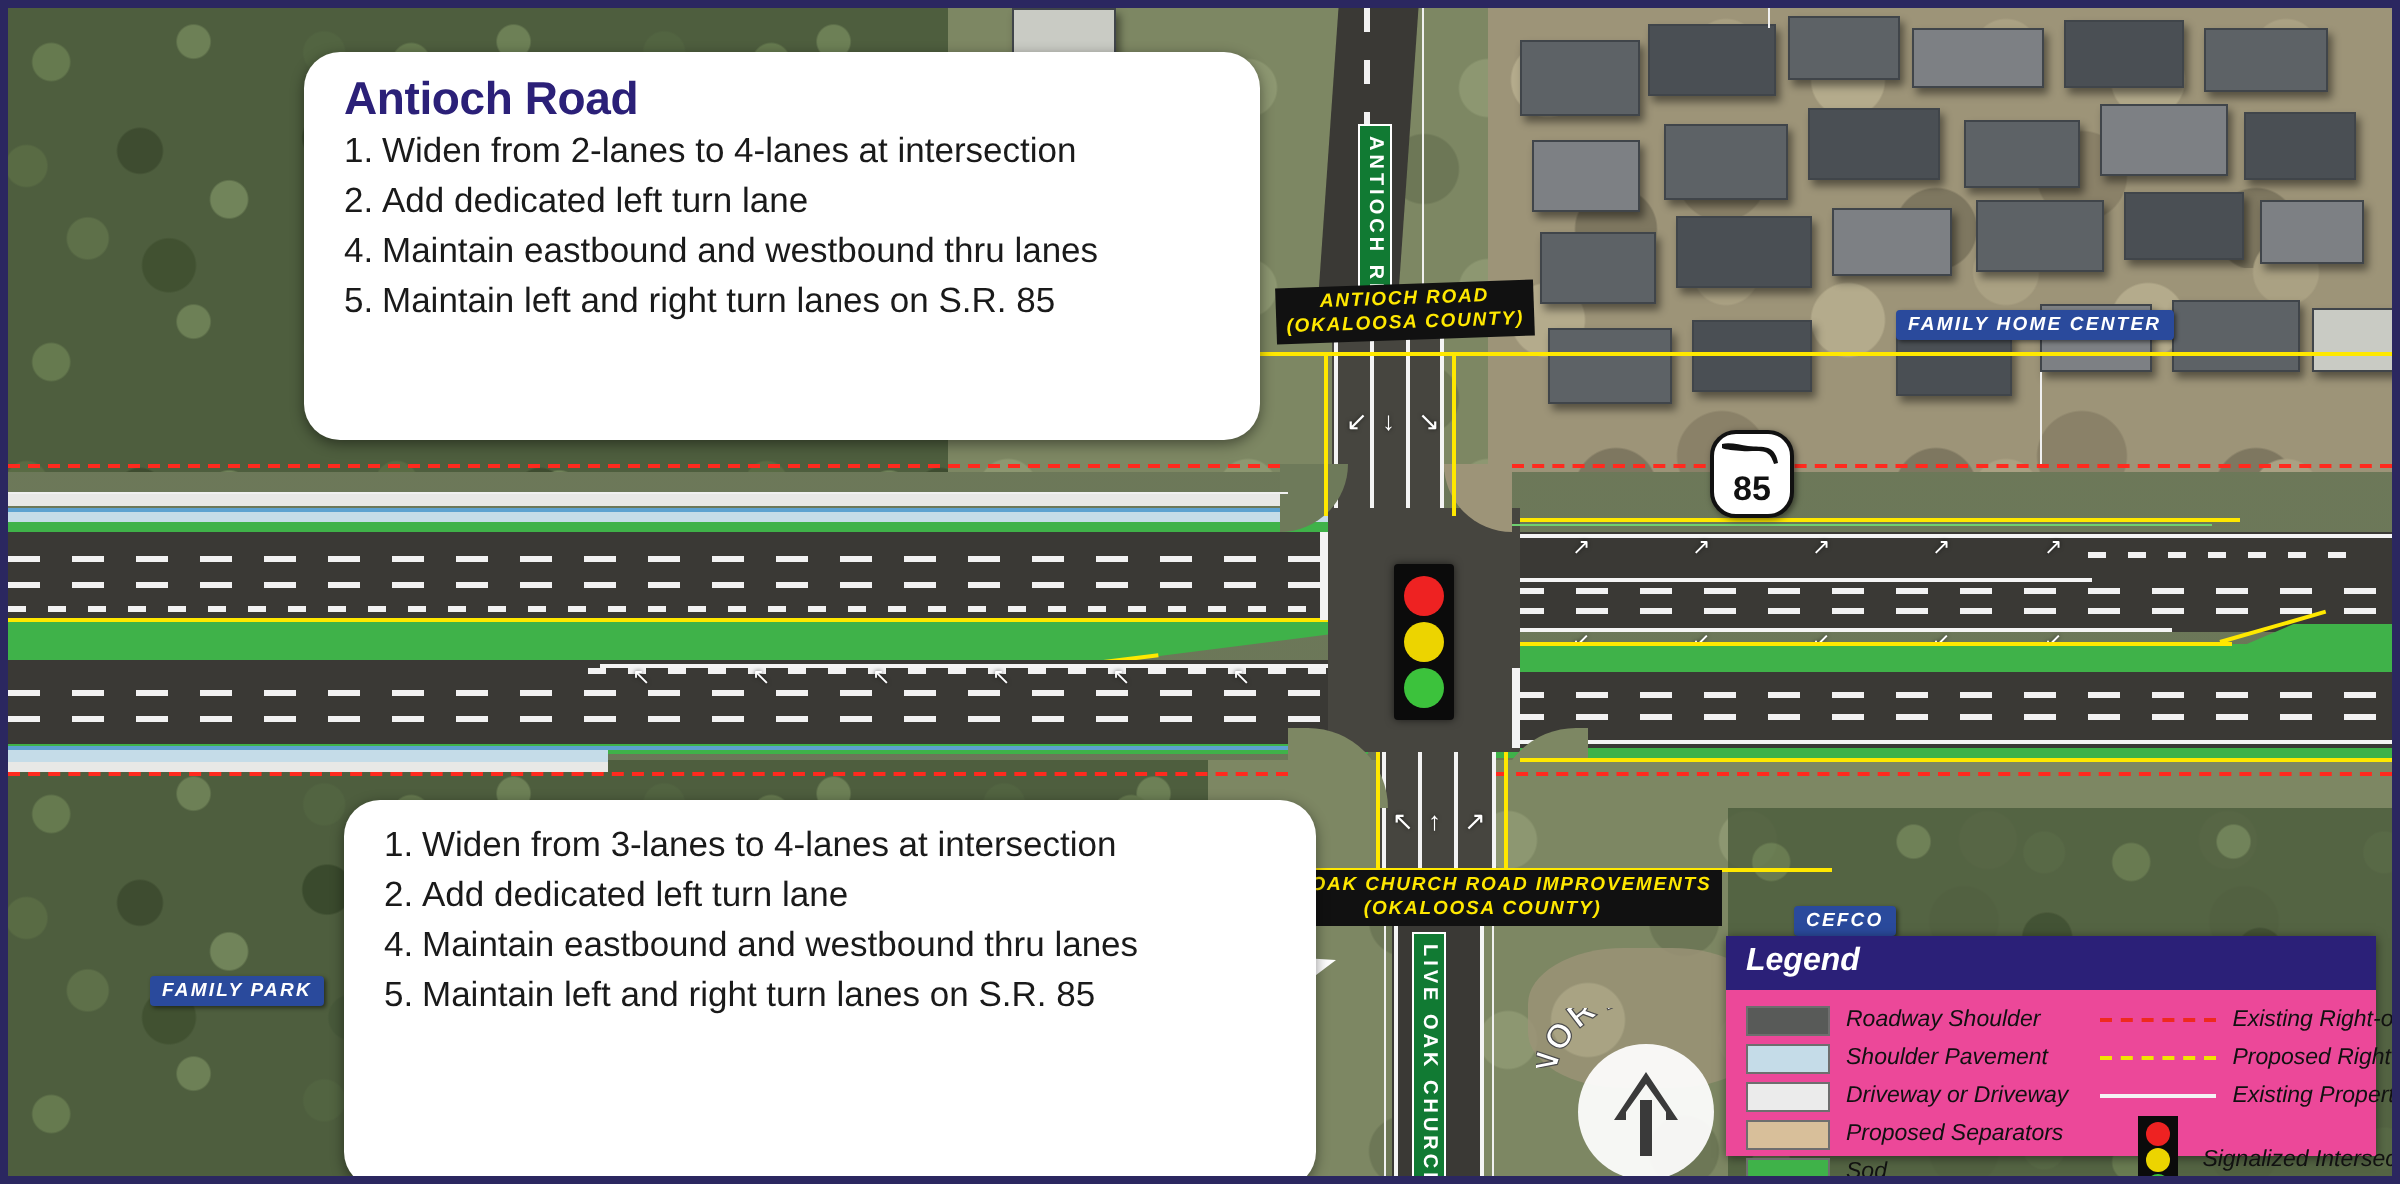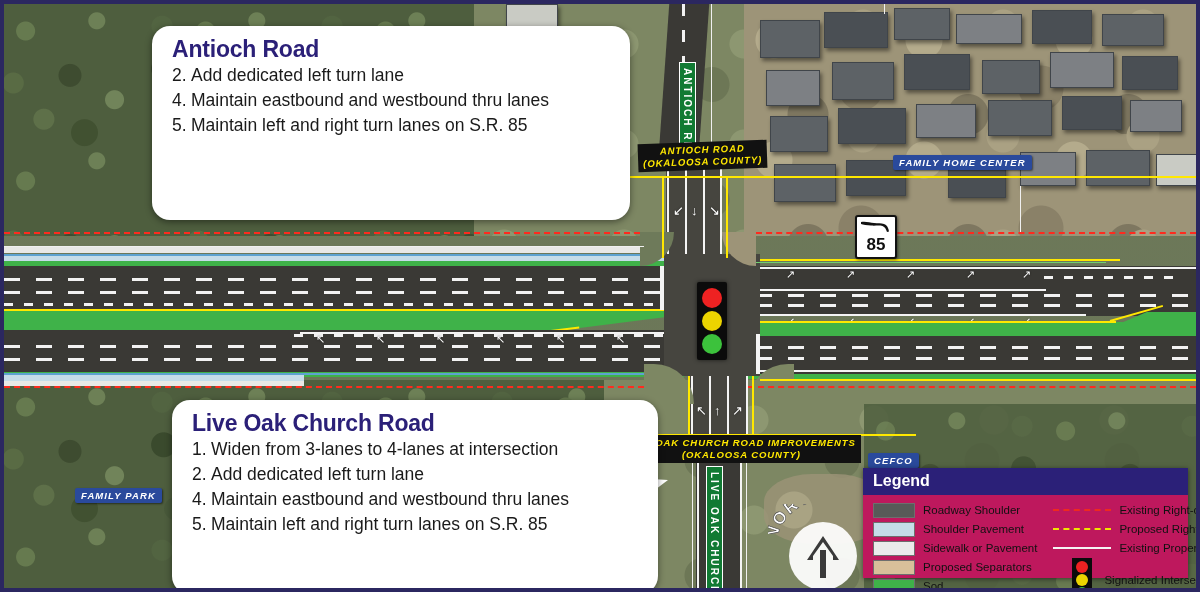--- a/index.html
+++ b/index.html
@@ -107,39 +107,39 @@
   .lbl-black{position:absolute;background:#111;color:#ffe800;font-size:9.5px;
     font-weight:bold;font-style:italic;letter-spacing:.9px;padding:2px 5px;
     white-space:nowrap;text-align:center;line-height:12px;}
   .lbl-green{position:absolute;background:#117a33;color:#fff;font-size:10px;
     font-weight:bold;letter-spacing:2px;padding:2px 5px;border:1px solid #fff;
     white-space:nowrap;}
   .rot90{transform:rotate(90deg);transform-origin:left top;}
 
   
   .shield{position:absolute;width:38px;height:40px;background:#fff;
-    border:2px solid #111;border-radius:3px;box-shadow:1px 1px 3px rgba(0,0,0,.5);}
+    border:2px solid #111;border-radius:13px;box-shadow:1px 1px 3px rgba(0,0,0,.5);}
   .shield .fl{position:absolute;left:3px;top:2px;width:32px;height:15px;}
   .shield .num{position:absolute;left:0;right:0;bottom:2px;text-align:center;
     font-size:17px;font-weight:bold;color:#111;font-family:"Liberation Sans",sans-serif;}
 
   
   .signal-map{position:absolute;background:#0b0b0b;border-radius:2px;
     display:flex;flex-direction:column;align-items:center;justify-content:space-around;
     padding:4px 0;box-shadow:0 0 4px rgba(0,0,0,.6);}
   .signal-map i{display:block;width:20px;height:20px;border-radius:50%;}
 
   
   .north{position:absolute;width:68px;height:68px;border-radius:50%;
     background:rgba(255,255,255,.93);}
   .north svg{position:absolute;left:0;top:0;}
   .north-text{position:absolute;left:0;top:-16px;width:100%;height:30px;}
 
   
-  .legend{position:absolute;background:#be185d;box-shadow:0 1px 5px rgba(0,0,0,.5);}
+  .legend{position:absolute;background:#ec4899;box-shadow:0 1px 5px rgba(0,0,0,.5);font-style:italic;}
   .legend-title{background:#2b2078;color:#fff;font-size:16px;font-weight:bold;
     padding:4px 10px 5px;}
   .legend-body{display:flex;padding:7px 10px 8px;gap:16px;}
   .legend-col{display:flex;flex-direction:column;gap:3px;}
   .lg-row{display:flex;align-items:center;gap:8px;height:16px;}
   .sw{width:40px;height:13px;border:1px solid #6e6e6e;flex:none;}
   .lg-text{font-size:11.5px;color:#111;white-space:nowrap;}
   .lg-line{width:58px;height:0;flex:none;}
   .lg-line.red{border-top:2px dashed #ef2a1e;}
   .lg-line.yellow{border-top:2px dashed #f2e400;}
@@ -324,22 +324,22 @@
       <span>(OKALOOSA COUNTY)</span>
     </div>
 
     <div class="lbl-green rot90" style="left:719px;top:462px;"><span>LIVE OAK CHURCH RD.</span></div>
 
     <div class="lbl-black" style="left:618px;top:431px;">
       <span>LIVE OAK CHURCH ROAD IMPROVEMENTS</span><br>
       <span>(OKALOOSA COUNTY)</span>
     </div>
 
-    <div class="lbl-blue" style="left:889px;top:151px;"><span>FAMILY HOME CENTER</span></div>
-    <div class="lbl-blue" style="left:864px;top:449px;"><span>CEFCO</span></div>
+    <div class="lbl-blue" style="left:944px;top:151px;"><span>FAMILY HOME CENTER</span></div>
+    <div class="lbl-blue" style="left:893px;top:449px;"><span>CEFCO</span></div>
     <div class="lbl-blue" style="left:71px;top:484px;"><span>FAMILY PARK</span></div>
 
     <div class="shield" style="left:851px;top:211px;">
       <svg class="fl" viewBox="0 0 32 15">
         <path d="M1 3 C5 2, 10 3.5, 14 4 C18 4.5, 21 4, 24 5 C27 6, 28.5 9, 29 12.5 L27 13 C26 10, 25 8, 22.5 7 C19 6, 15 7, 11 6.5 C7 6, 3 6, 1 5 Z" fill="#111"></path>
       </svg>
       <div class="num">85</div>
     </div>
 
     <div class="signal-map" style="left:693px;top:278px;width:30px;height:70px;">
@@ -361,29 +361,29 @@
       <text font-family="Liberation Sans, sans-serif" font-size="17" font-weight="bold" fill="#ffffff" stroke="#4a4a4a" stroke-width="0.6" letter-spacing="1.5">
         <textPath href="#narc" startOffset="4"><tspan>NORTH</tspan></textPath>
       </text>
     </svg>
   </div>
 
   <div class="tail" style="left:560px;top:92px;border-left:66px solid #ffffff;border-top:18px solid transparent;border-bottom:56px solid transparent;"></div>
   <div class="callout" style="left:148px;top:22px;width:440px;height:172px;padding:10px 18px 12px 20px;">
     <h2>Antioch Road</h2>
     <ol>
+      <li><span class="num">1.</span><span>Widen from 2-lanes to 4-lanes at intersection</span></li>
       <li><span class="num">2.</span><span>Add dedicated left turn lane</span></li>
       <li><span class="num">4.</span><span>Maintain eastbound and westbound thru lanes</span></li>
       <li><span class="num">5.</span><span>Maintain left and right turn lanes on S.R. 85</span></li>
     </ol>
   </div>
 
   <div class="tail" style="left:566px;top:470px;border-left:98px solid #ffffff;border-top:6px solid transparent;border-bottom:74px solid transparent;"></div>
   <div class="callout" style="left:168px;top:396px;width:448px;height:172px;padding:10px 18px 12px 20px;">
-    <h2>Live Oak Church Road</h2>
     <ol>
       <li><span class="num">1.</span><span>Widen from 3-lanes to 4-lanes at intersection</span></li>
       <li><span class="num">2.</span><span>Add dedicated left turn lane</span></li>
       <li><span class="num">4.</span><span>Maintain eastbound and westbound thru lanes</span></li>
       <li><span class="num">5.</span><span>Maintain left and right turn lanes on S.R. 85</span></li>
     </ol>
   </div>
 
   <div class="legend" style="left:859px;top:464px;width:325px;height:110px;">
     <div class="legend-title">Legend</div>
@@ -393,21 +393,21 @@
         <div class="lg-row">
           <span class="sw" style="background:#585a58;"></span>
           <span class="lg-text">Roadway Shoulder</span>
         </div>
         <div class="lg-row">
           <span class="sw" style="background:#c5dce8;"></span>
           <span class="lg-text">Shoulder Pavement</span>
         </div>
         <div class="lg-row">
           <span class="sw" style="background:#ebebeb;"></span>
-          <span class="lg-text">Sidewalk or Pavement</span>
+          <span class="lg-text">Driveway or Driveway</span>
         </div>
         <div class="lg-row">
           <span class="sw" style="background:#d8bf9a;"></span>
           <span class="lg-text">Proposed Separators</span>
         </div>
         <div class="lg-row">
           <span class="sw" style="background:#3fb249;"></span>
           <span class="lg-text">Sod</span>
         </div>
       </div>

